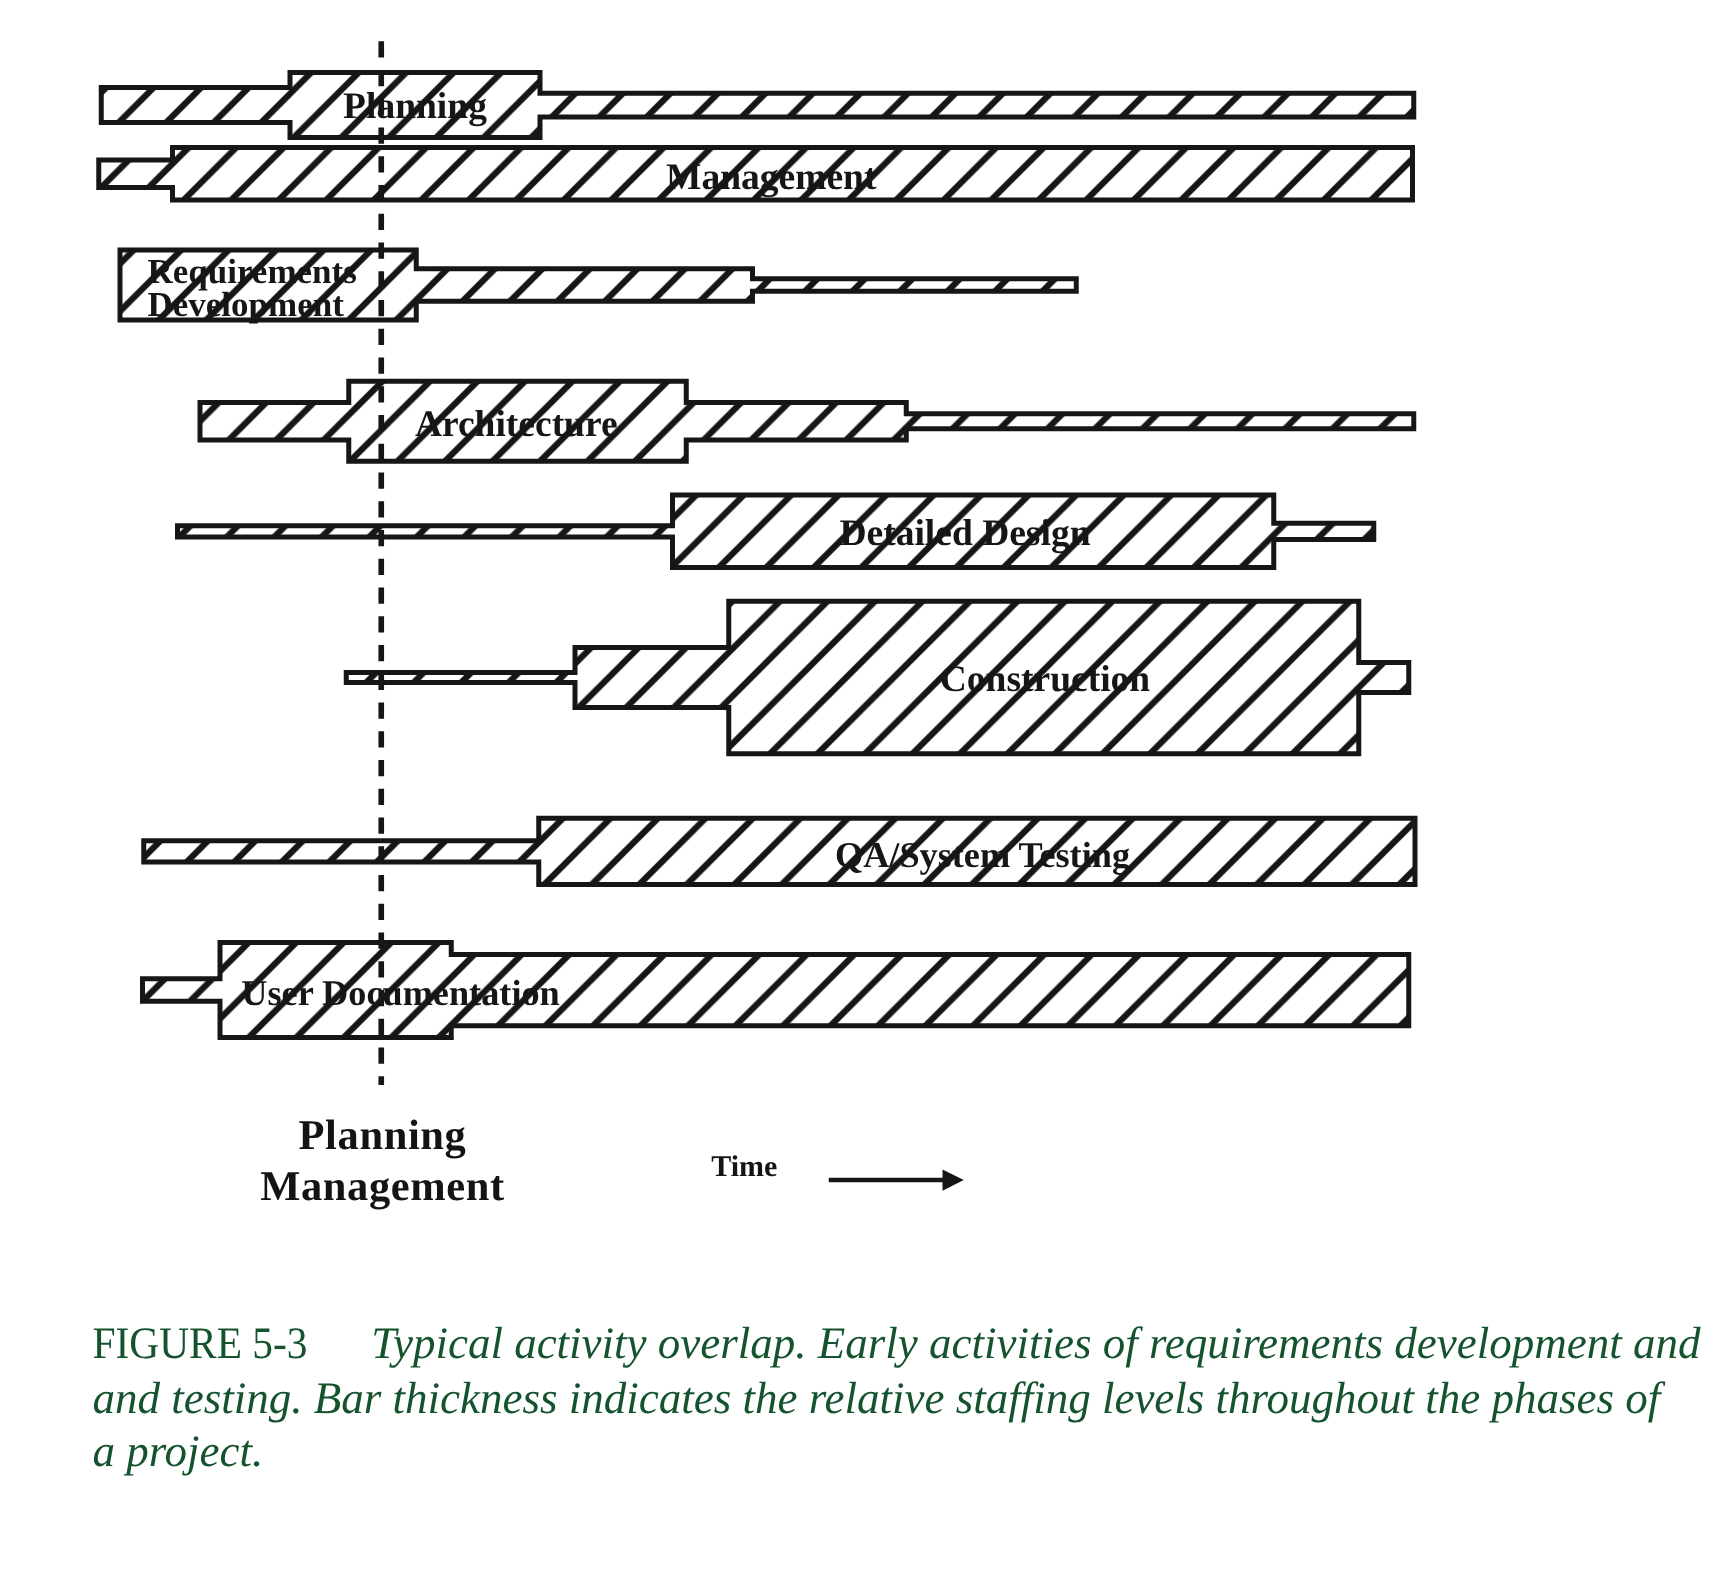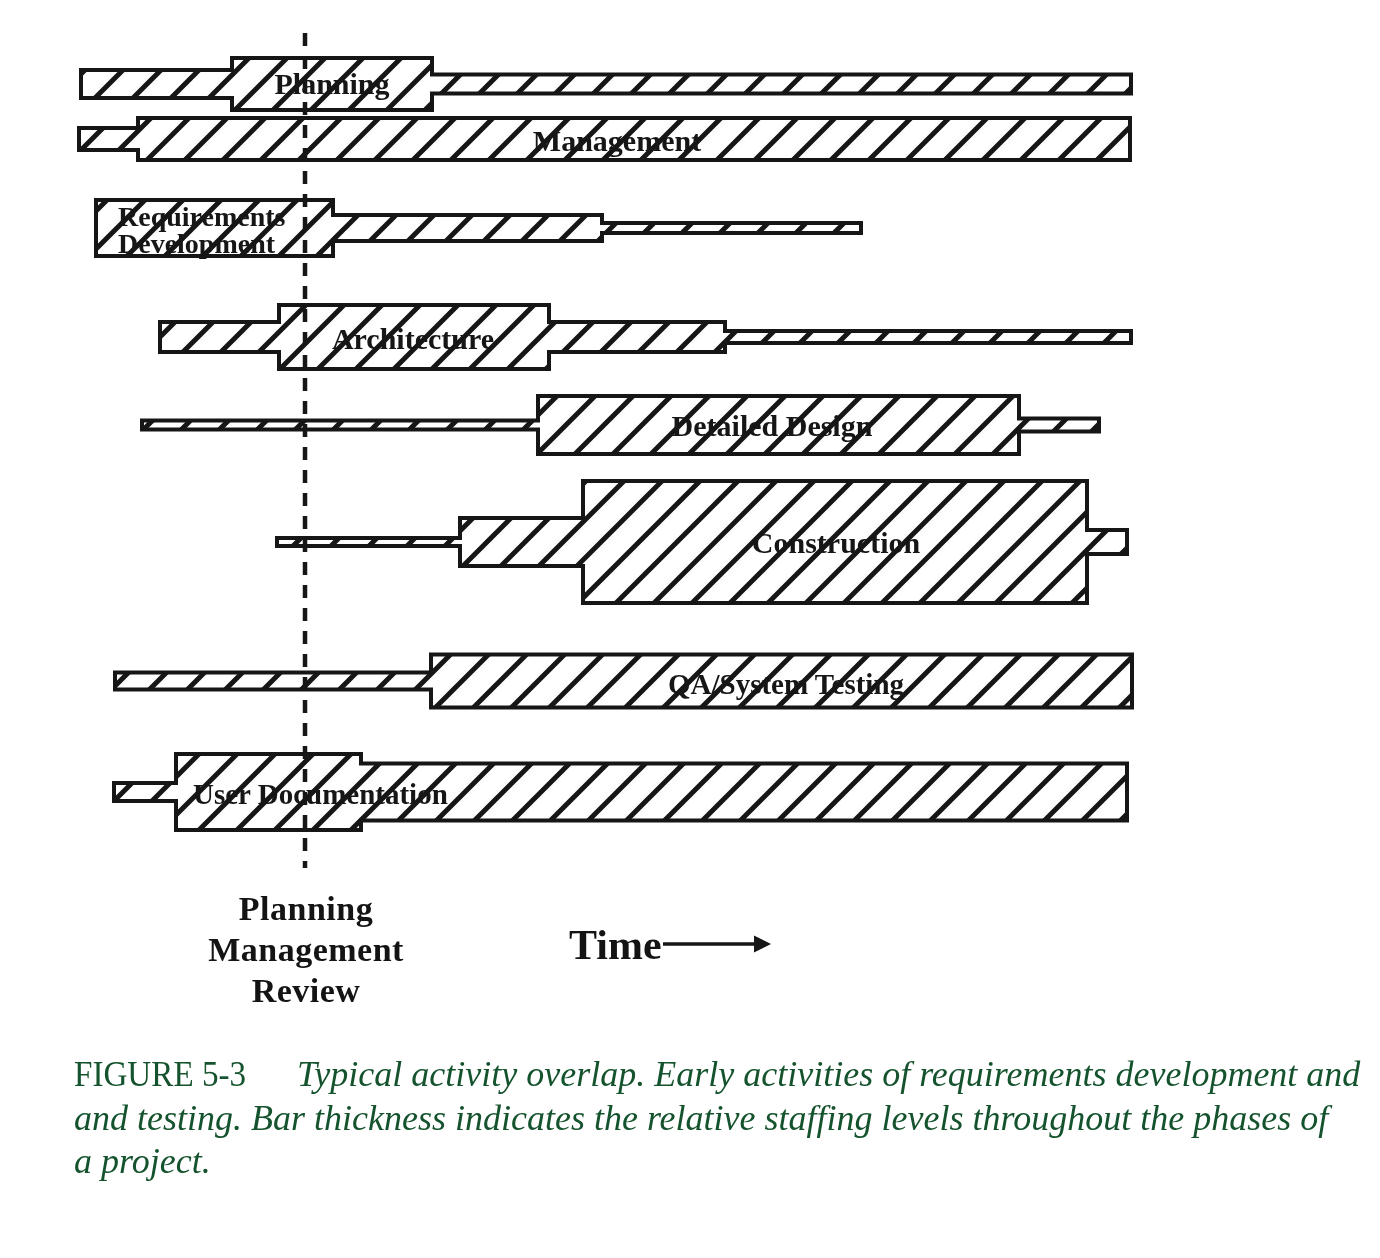--- a/index.html
+++ b/index.html
@@ -11,21 +11,21 @@
   }
   .stage{position:absolute;left:4px;top:0;width:1380px;height:882px;margin-left:37px;}
   #diagram-svg{position:absolute;left:0;top:0;}
   .checkpoint{
     position:absolute;left:115px;top:888px;width:300px;
     text-align:center;font-weight:bold;font-size:34px;line-height:41px;
     color:#141414;letter-spacing:0.5px;
   }
   .time-label{
     position:absolute;left:528px;top:921px;
-    font-weight:bold;font-size:42px;color:#141414;
+    font-weight:bold;font-size:24px;color:#141414;
   }
   .caption{
     position:absolute;left:33px;top:1053px;width:1335px;
     font-size:36px;line-height:43.5px;color:#14532d;
   }
   .cap-line{white-space:nowrap;}
   .cap-fig{
     font-style:normal;letter-spacing:0px;margin-right:36px;
     transform:scaleX(0.92);display:inline-block;transform-origin:left center;
     font-stretch:condensed;
@@ -80,21 +80,20 @@
       <text text-anchor="start" font-family="&quot;Liberation Serif&quot;,&quot;DejaVu Serif&quot;,serif" font-weight="bold" font-size="29" fill="#161616"><tspan x="152" y="803.86">User Documentation</tspan></text>
       <g>
         <line x1="622" y1="944" x2="718" y2="944" stroke="#161616" stroke-width="3.5"></line>
         <path d="M730,944 L713,935.5 L713,952.5 Z" fill="#161616"></path>
       </g>
     </svg>
 
   <div class="checkpoint">
     <div>Planning</div>
     <div>Management</div>
-    <div>Review</div>
   </div>
 
   <div class="time-label">Time</div>
 
   <div class="caption">
     <div class="cap-line"><span class="cap-fig">FIGURE 5-3</span><span class="cap-it">Typical activity overlap. Early activities of requirements development and</span></div>
     <div class="cap-line cap-it">and testing. Bar thickness indicates the relative staffing levels throughout the phases of</div>
     <div class="cap-line cap-it">a project.</div>
   </div>
 

